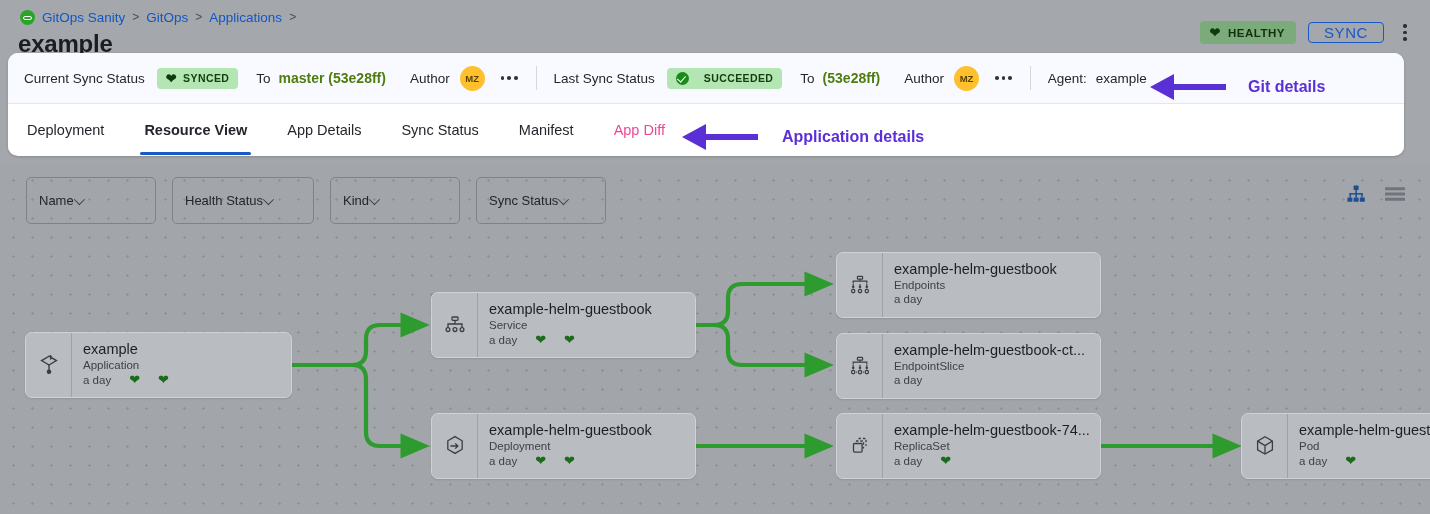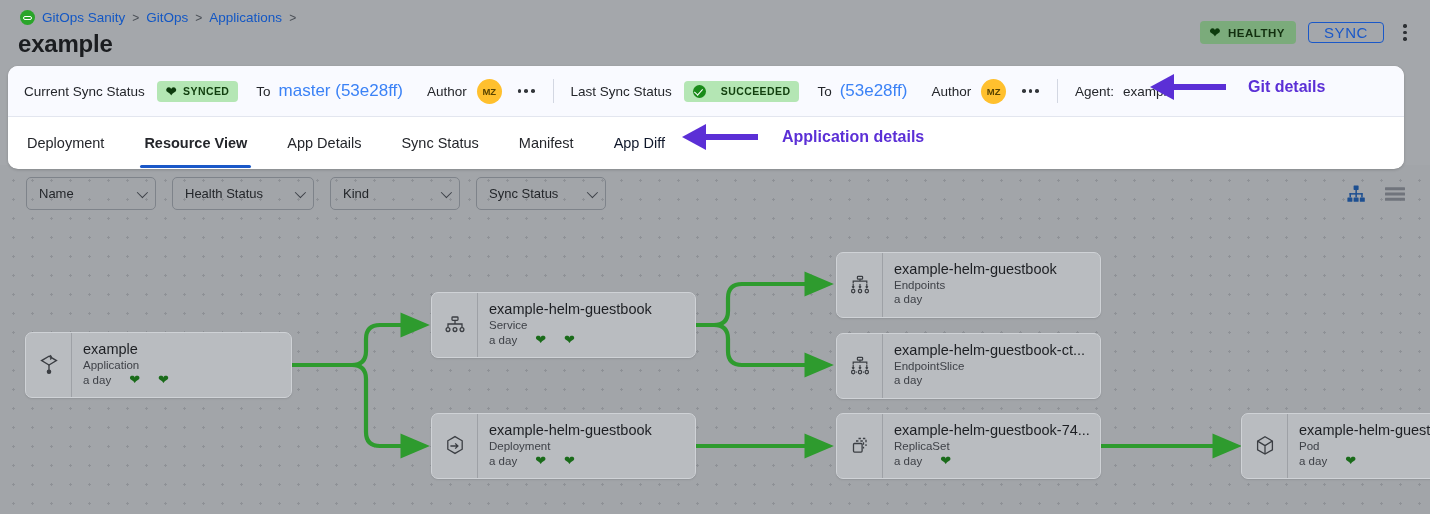--- a/index.html
+++ b/index.html
@@ -19,21 +19,21 @@
     background-position: 4px 6px;
   }
 
   
   .top-header {
     position: absolute; left: 0; top: 0; width: 1430px; height: 66px;
     background: #a4a7ab;
   }
   .breadcrumb {
     position: absolute; left: 20px; top: 10px;
-    display: flex; align-items: center; gap: 7px;
+    display: flex; gap: 7px;
     font-size: 13.5px;
   }
   .bc-logo {
     width: 15px; height: 15px; border-radius: 50%;
     background: #2aa52a; position: relative; flex: none;
     display: inline-block;
   }
   .bc-logo::before {
     content: ""; position: absolute; left: 3px; top: 5.5px;
     width: 9px; height: 4px; border: 1.4px solid #ffffff;
@@ -66,21 +66,21 @@
     font-family: "Liberation Sans", sans-serif;
   }
   .kebab {
     width: 18px; height: 22px; display: flex; flex-direction: column;
     align-items: center; justify-content: center; gap: 3px; cursor: pointer;
   }
   .kebab i { width: 3.4px; height: 3.4px; border-radius: 50%; background: #2c2f33; display:block; }
 
   
   .panel {
-    position: absolute; left: 8px; top: 66px; width: 1396px; height: 103px;
+    position: absolute; left: 8px; top: 53px; width: 1396px; height: 103px;
     background: #fff; border-radius: 10px;
     box-shadow: 0 1px 3px rgba(0,0,0,0.18);
     overflow: hidden;
   }
   .sync-bar {
     position: relative; height: 51px; background: #f9faff;
     display: flex; align-items: center; padding-left: 16px;
     border-bottom: 1px solid #e3e6ef;
     font-size: 13.5px; color: #24262b;
   }
@@ -95,21 +95,21 @@
   .check-ico {
     width: 13px; height: 13px; border-radius: 50%; background: #1a8b1a;
     position: relative; flex: none;
   }
   .check-ico::after {
     content: ""; position: absolute; left: 3.4px; top: 2.4px;
     width: 4px; height: 7px; border: solid #fff; border-width: 0 1.7px 1.7px 0;
     transform: rotate(42deg);
   }
   .to-word { color: #24262b; }
-  .rev-link { color: #3b82f6; font-weight: normal; font-size: 17px; cursor: pointer; }
+  .rev-link { color: #4d7c0f; font-weight: bold; font-size: 14px; cursor: pointer; }
   .avatar {
     width: 25px; height: 25px; border-radius: 50%; background: #ffc02e;
     color: #5a4400; font-size: 9.5px; font-weight: bold;
     display: flex; align-items: center; justify-content: center;
   }
   .dots-h { display: flex; gap: 3px; cursor: pointer; padding: 4px 2px; }
   .dots-h i { width: 3.6px; height: 3.6px; border-radius: 50%; background: #33363b; display: block; }
   .vdiv { width: 1px; height: 24px; background: #d3d7e2; }
 
   
@@ -119,44 +119,44 @@
   }
   .tab {
     display: flex; align-items: center; padding: 0 2px; margin-right: 36px;
     font-size: 14.5px; color: #24262b; cursor: pointer; position: relative;
   }
   .tab.active { font-weight: bold; }
   .tab.active::after {
     content: ""; position: absolute; left: -2px; right: -2px; bottom: 0;
     height: 3px; background: #1a58c8; border-radius: 2px;
   }
-  .tab.disabled { color: #0f172a; cursor: default; }
+  .tab.disabled { color: #ec4899; cursor: default; }
 
   
   .annot { position: absolute; display: flex; align-items: center; }
   .arrow-left { position: relative; width: 76px; height: 26px; }
   .arrow-left::before {
     content: ""; position: absolute; left: 22px; top: 10px;
     width: 54px; height: 6px; background: #5b2fd6;
   }
   .arrow-left::after {
     content: ""; position: absolute; left: 0; top: 0;
     width: 0; height: 0; border-top: 13px solid transparent;
     border-bottom: 13px solid transparent; border-right: 24px solid #5b2fd6;
   }
   .annot-text {
     color: #5b2fd6; font-weight: bold; font-size: 16px; white-space: nowrap;
   }
 
   
   .filters { position: absolute; left: 26px; top: 177px; display: flex; gap: 16px; }
   .filter-select {
-    width: 130px; height: 33px; border: 1px solid #7e838a; border-radius: 5px;
+    width: 130px; height: 47px; border: 1px solid #7e838a; border-radius: 5px;
     background: transparent; display: flex; align-items: center;
-    justify-content: space-between; padding: 0 10px 0 12px;
+    padding: 0 10px 0 12px;
     font-size: 13px; color: #23262a; cursor: pointer;
   }
   .filter-select.wide { width: 142px; }
   .chev {
     width: 8px; height: 8px; border: solid #3d4148; border-width: 0 1.6px 1.6px 0;
     transform: rotate(45deg) translateY(-2px); flex: none;
   }
   .view-toggles { position: absolute; right: 24px; top: 184px; display: flex; gap: 18px; align-items: center; }
   .vt { cursor: pointer; display: block; }
 

